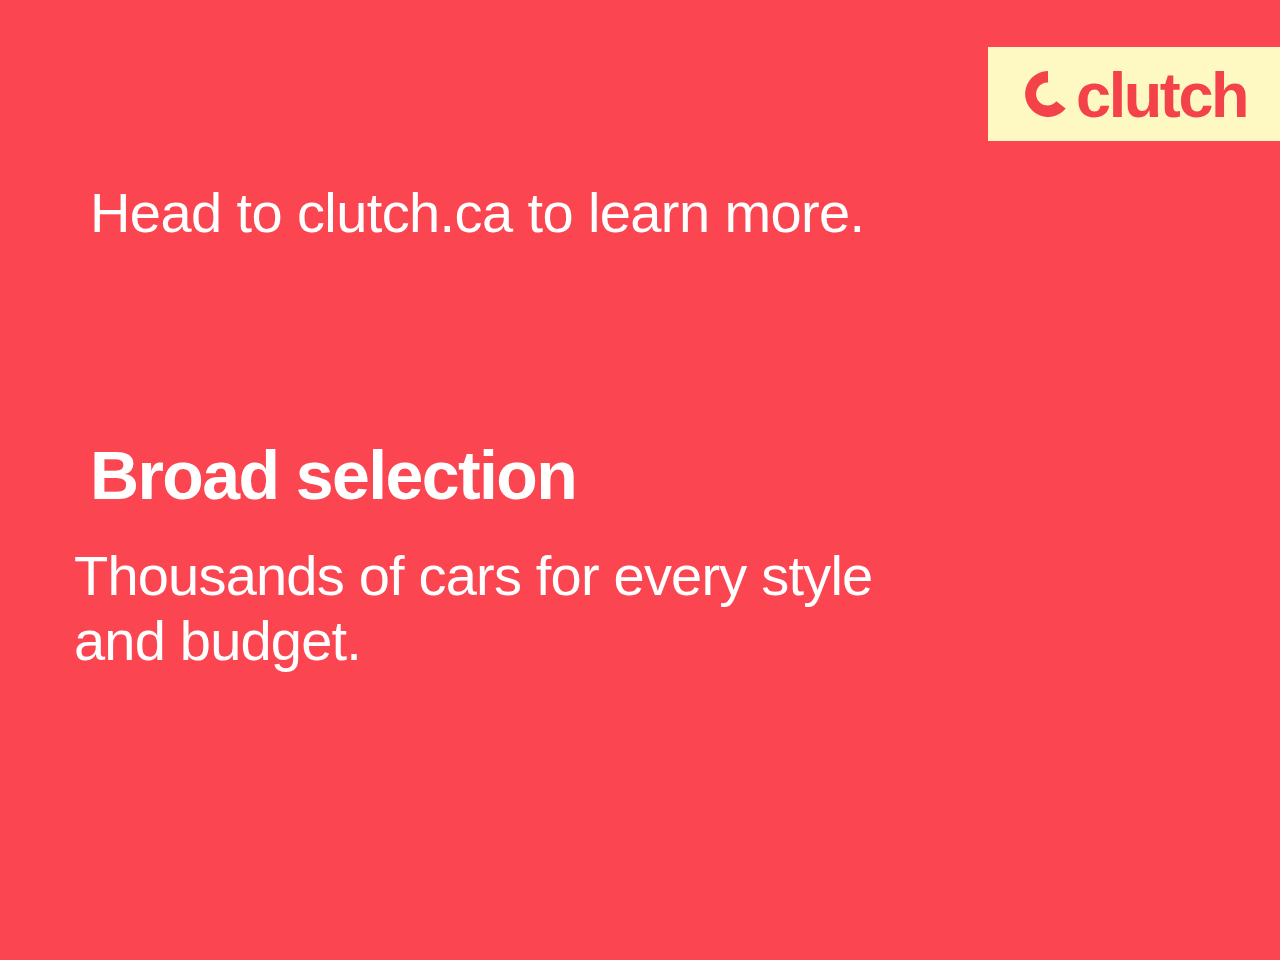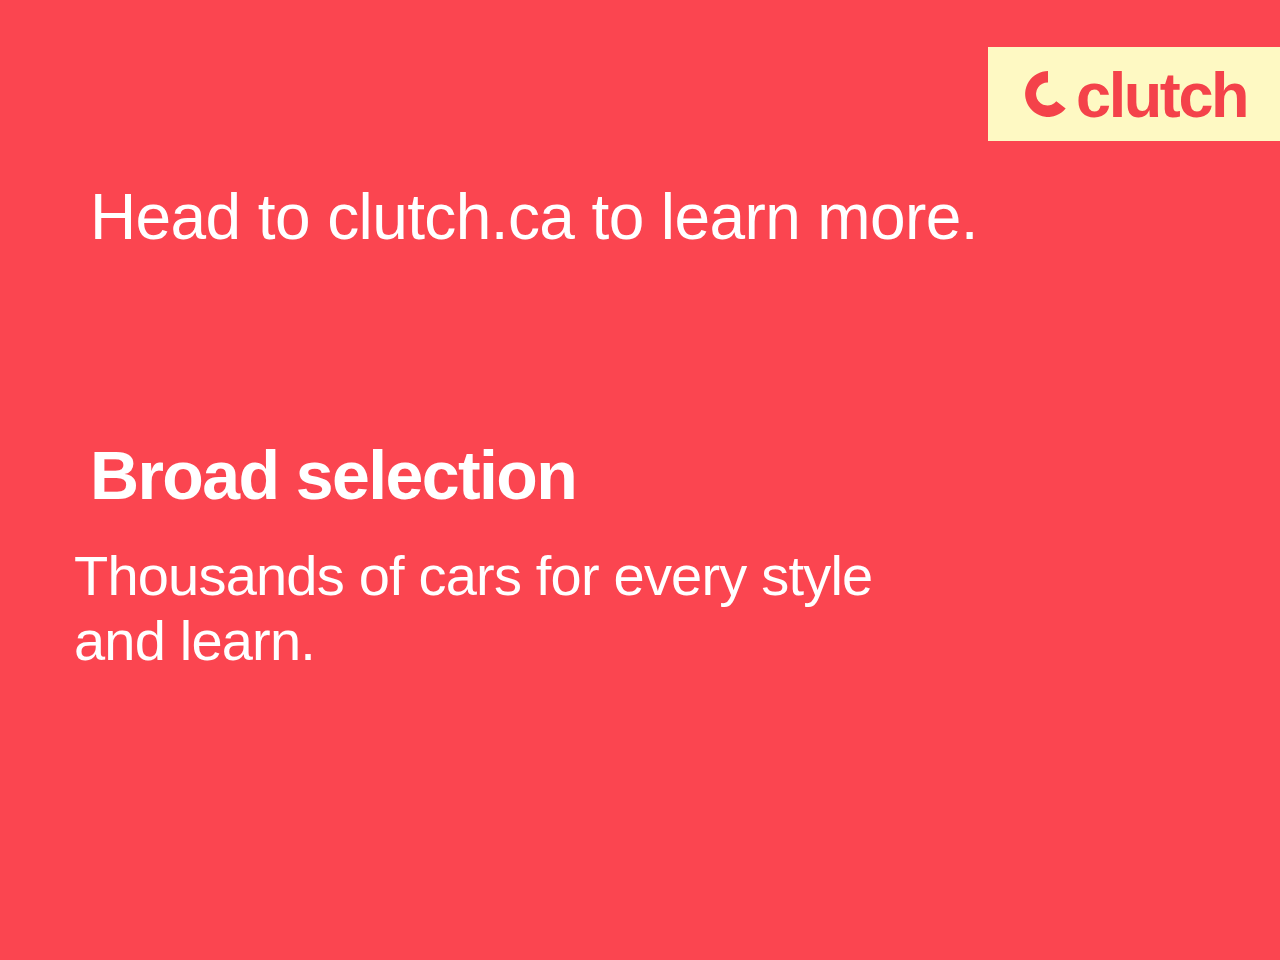--- a/index.html
+++ b/index.html
@@ -58,21 +58,21 @@
     line-height: 1;
     position: relative;
     top: 1px;
   }
 
   
   #eyebrow {
     position: absolute;
     left: 90px;
     top: 182px;
-    font-size: 64px;
+    font-size: 56px;
     font-weight: 500;
     color: #ffffff;
     letter-spacing: -0.6px;
     line-height: 1.1;
     white-space: nowrap;
   }
 
   #headline {
     position: absolute;
     left: 90px;
@@ -124,16 +124,16 @@
       <span id="logo-wordmark">clutch</span>
     </div>
   </div>
 
   <div id="eyebrow">Head to clutch.ca to learn more.</div>
 
   <h1 id="headline">Broad selection</h1>
 
   <p id="subhead">
     <span class="subhead-line">Thousands of cars for every style</span>
-    <span class="subhead-line">and learn.</span>
+    <span class="subhead-line">and budget.</span>
   </p>
 
 </div>
 
 </body></html>

